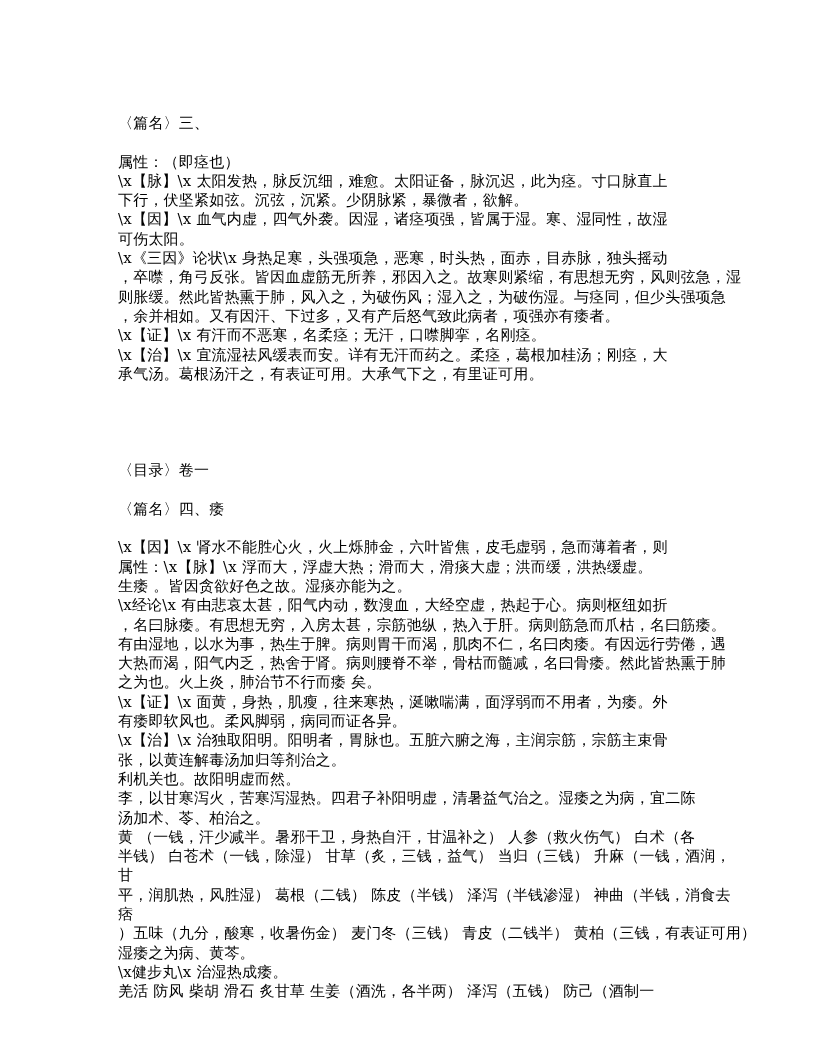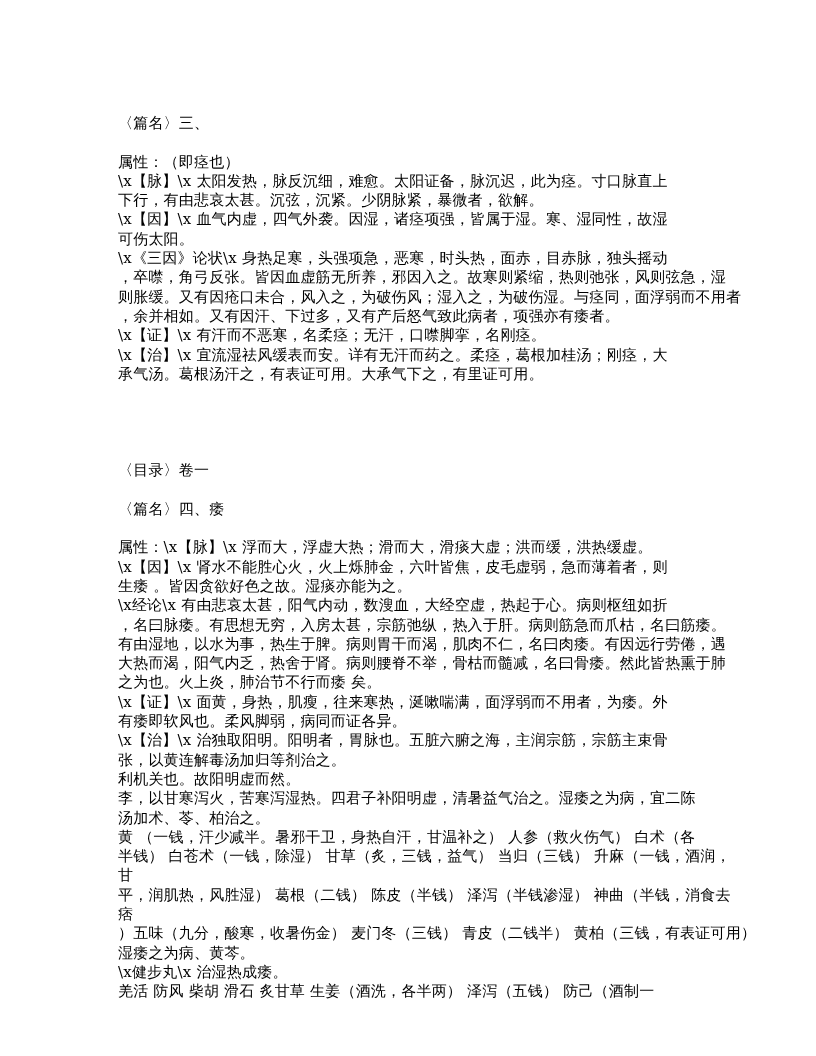--- a/index.html
+++ b/index.html
@@ -39,43 +39,43 @@
 <body>
 
 <div class="page">
 
   <div class="line">〈篇名〉三、</div>
   <div class="blank"></div>
 
   <div>
     <div class="line">属性：（即痉也）</div>
     <div class="line">\x【脉】\x 太阳发热，脉反沉细，难愈。太阳证备，脉沉迟，此为痉。寸口脉直上</div>
-    <div class="line">下行，有由悲哀太甚。沉弦，沉紧。少阴脉紧，暴微者，欲解。</div>
+    <div class="line">下行，伏坚紧如弦。沉弦，沉紧。少阴脉紧，暴微者，欲解。</div>
     <div class="line">\x【因】\x 血气内虚，四气外袭。因湿，诸痉项强，皆属于湿。寒、湿同性，故湿</div>
     <div class="line">可伤太阳。</div>
     <div class="line">\x《三因》论状\x 身热足寒，头强项急，恶寒，时头热，面赤，目赤脉，独头摇动</div>
-    <div class="line">，卒噤，角弓反张。皆因血虚筋无所养，邪因入之。故寒则紧缩，热则弛张，风则弦急，湿</div>
-    <div class="line">则胀缓。又有因疮口未合，风入之，为破伤风；湿入之，为破伤湿。与痉同，面浮弱而不用者</div>
+    <div class="line">，卒噤，角弓反张。皆因血虚筋无所养，邪因入之。故寒则紧缩，有思想无穷，风则弦急，湿</div>
+    <div class="line">则胀缓。然此皆热熏于肺，风入之，为破伤风；湿入之，为破伤湿。与痉同，但少头强项急</div>
     <div class="line">，余并相如。又有因汗、下过多，又有产后怒气致此病者，项强亦有痿者。</div>
     <div class="line">\x【证】\x 有汗而不恶寒，名柔痉；无汗，口噤脚挛，名刚痉。</div>
     <div class="line">\x【治】\x 宜流湿祛风缓表而安。详有无汗而药之。柔痉，葛根加桂汤；刚痉，大</div>
     <div class="line">承气汤。葛根汤汗之，有表证可用。大承气下之，有里证可用。</div>
   </div>
 
   <div class="gap-large"></div>
 
   <div class="line">〈目录〉卷一</div>
   <div class="blank"></div>
 
   <div class="line">〈篇名〉四、痿</div>
   <div class="blank"></div>
 
   <div>
+    <div class="line">\x【因】\x 肾水不能胜心火，火上烁肺金，六叶皆焦，皮毛虚弱，急而薄着者，则</div>
     <div class="line">属性：\x【脉】\x 浮而大，浮虚大热；滑而大，滑痰大虚；洪而缓，洪热缓虚。</div>
-    <div class="line">\x【因】\x 肾水不能胜心火，火上烁肺金，六叶皆焦，皮毛虚弱，急而薄着者，则</div>
     <div class="line">生痿 。皆因贪欲好色之故。湿痰亦能为之。</div>
     <div class="line">\x经论\x 有由悲哀太甚，阳气内动，数溲血，大经空虚，热起于心。病则枢纽如折</div>
     <div class="line">，名曰脉痿。有思想无穷，入房太甚，宗筋弛纵，热入于肝。病则筋急而爪枯，名曰筋痿。</div>
     <div class="line">有由湿地，以水为事，热生于脾。病则胃干而渴，肌肉不仁，名曰肉痿。有因远行劳倦，遇</div>
     <div class="line">大热而渴，阳气内乏，热舍于肾。病则腰脊不举，骨枯而髓减，名曰骨痿。然此皆热熏于肺</div>
     <div class="line">之为也。火上炎，肺治节不行而痿 矣。</div>
     <div class="line">\x【证】\x 面黄，身热，肌瘦，往来寒热，涎嗽喘满，面浮弱而不用者，为痿。外</div>
     <div class="line">有痿即软风也。柔风脚弱，病同而证各异。</div>
     <div class="line">\x【治】\x 治独取阳明。阳明者，胃脉也。五脏六腑之海，主润宗筋，宗筋主束骨</div>
     <div class="line">张，以黄连解毒汤加归等剂治之。</div>

